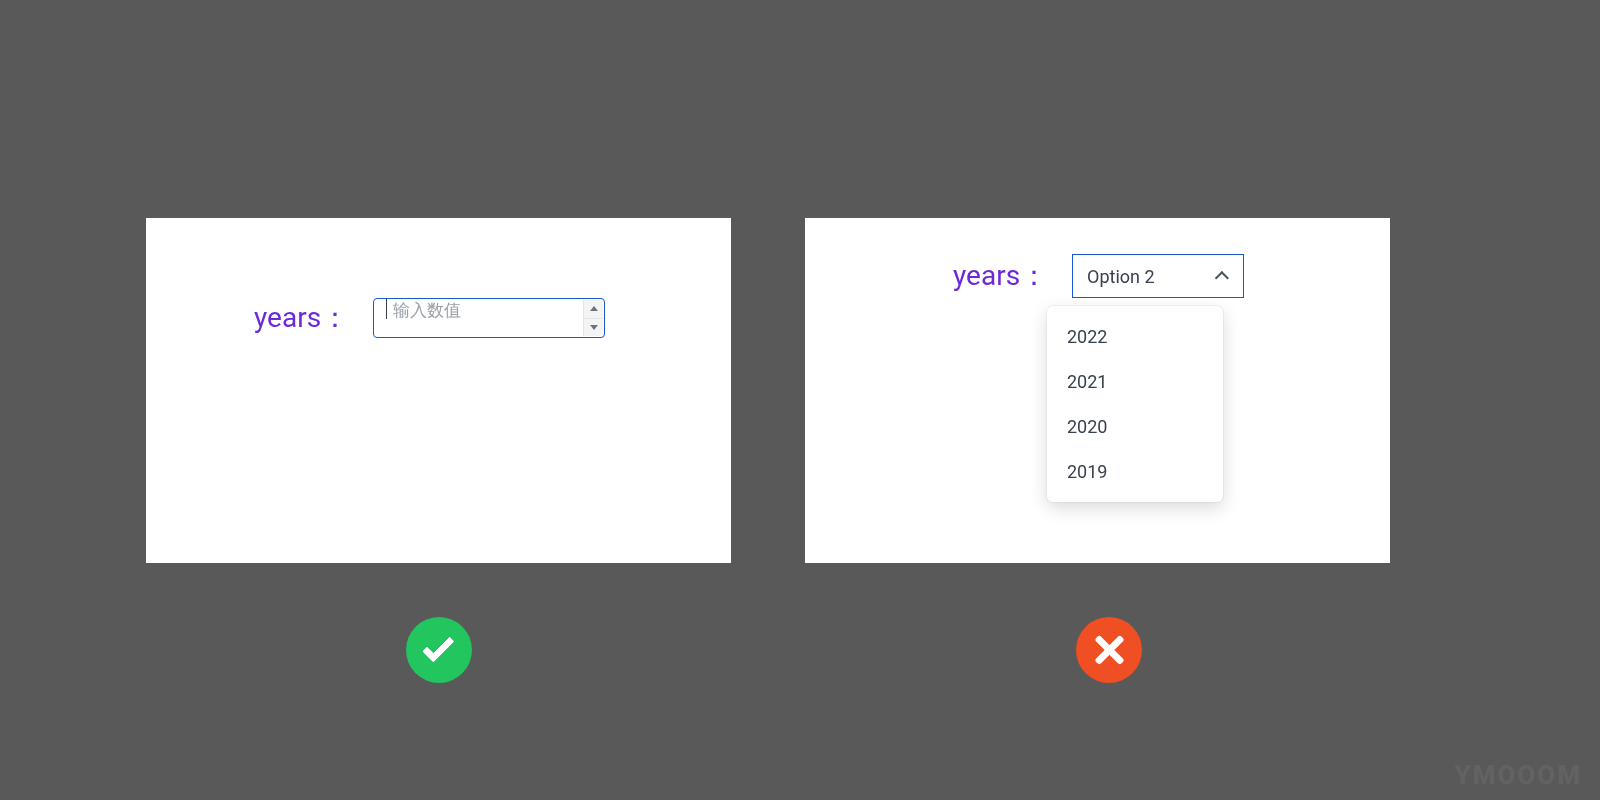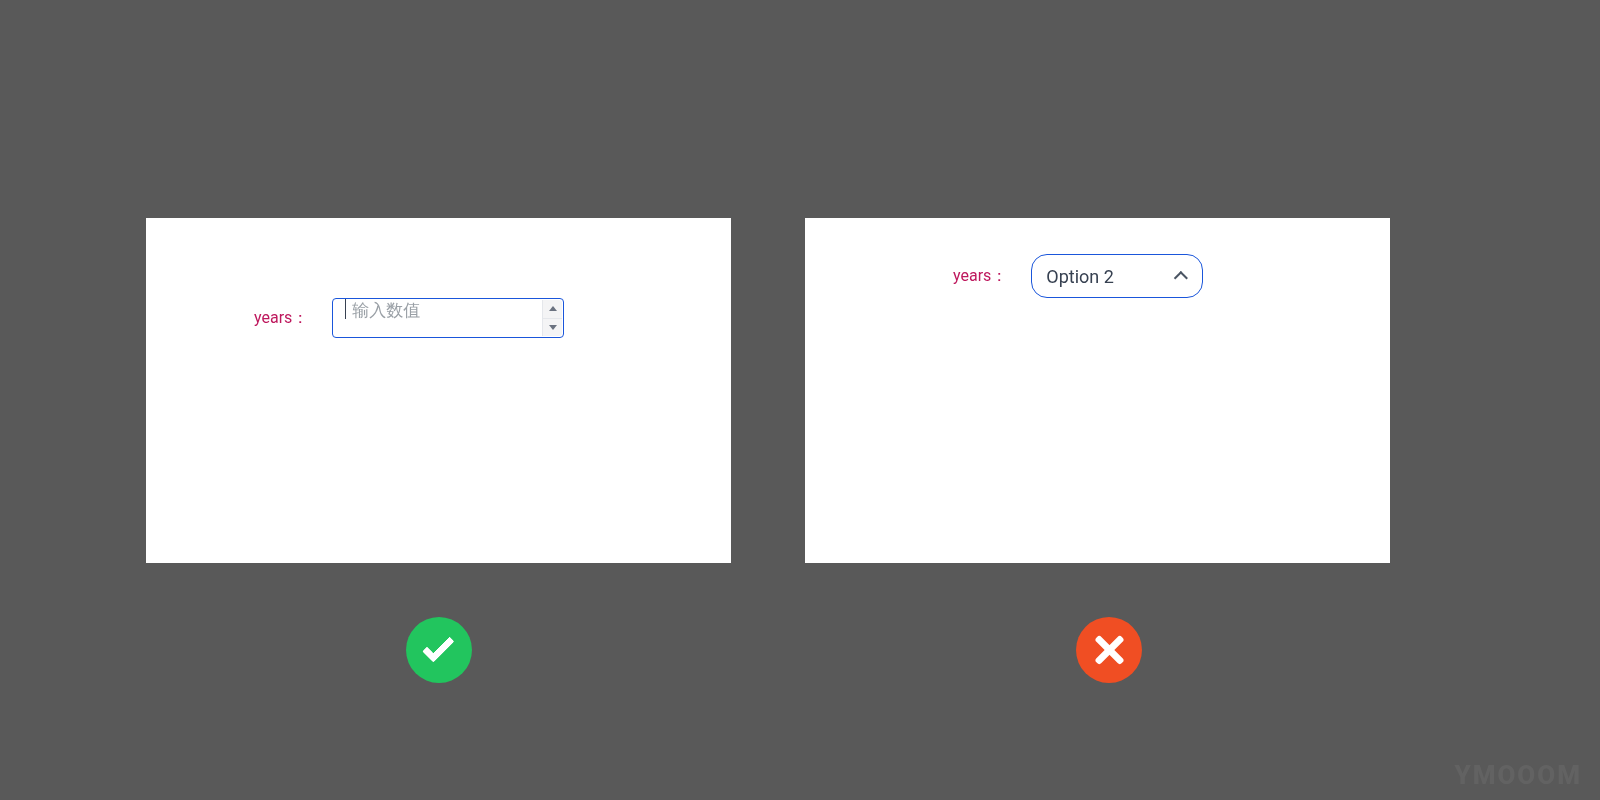--- a/index.html
+++ b/index.html
@@ -23,22 +23,22 @@
     
     .row {
       display: flex;
       align-items: center;
       gap: 24px;
     }
     .row-left { position: absolute; left: 108px; top: 80px; }
     .row-right { position: absolute; left: 148px; top: 36px; }
 
     .label {
-      font-size: 16px;
-      color: #be185d;
+      font-size: 28px;
+      color: #6d28d9;
       white-space: nowrap;
     }
 
     .num-input-wrap {
       width: 232px;
       height: 40px;
       border: 1px solid #1a56db;
       border-radius: 4px;
       display: flex;
       align-items: flex-start;
@@ -82,21 +82,21 @@
       border-right: 4px solid transparent;
     }
     .tri-up   { border-bottom: 5px solid #6b7280; }
     .tri-down { border-top: 5px solid #6b7280; }
 
     
     .select-wrap {
       width: 172px;
       height: 44px;
       border: 1px solid #1a56db;
-      border-radius: 16px;
+      border-radius: 0;
       display: flex;
       align-items: center;
       justify-content: space-between;
       padding: 0 14px;
       font-size: 18px;
       color: #374151;
       cursor: pointer;
       background: #fff;
     }
     .chev-up {
@@ -186,20 +186,26 @@
 </div>
 
 <div class="panel panel-right">
   <div class="row row-right">
     <span class="label">years：</span>
     <div class="select-wrap">
       <span>Option 2</span>
       <span class="chev-up"></span>
     </div>
   </div>
+  <div class="dropdown">
+    <div class="opt">2022</div>
+    <div class="opt">2021</div>
+    <div class="opt">2020</div>
+    <div class="opt">2019</div>
+  </div>
 </div>
 
 <div class="badge badge-ok">
   <span class="check"></span>
 </div>
 <div class="badge badge-no">
   <span class="cross"></span>
 </div>
 
 <div class="watermark">YMOOOM</div>

